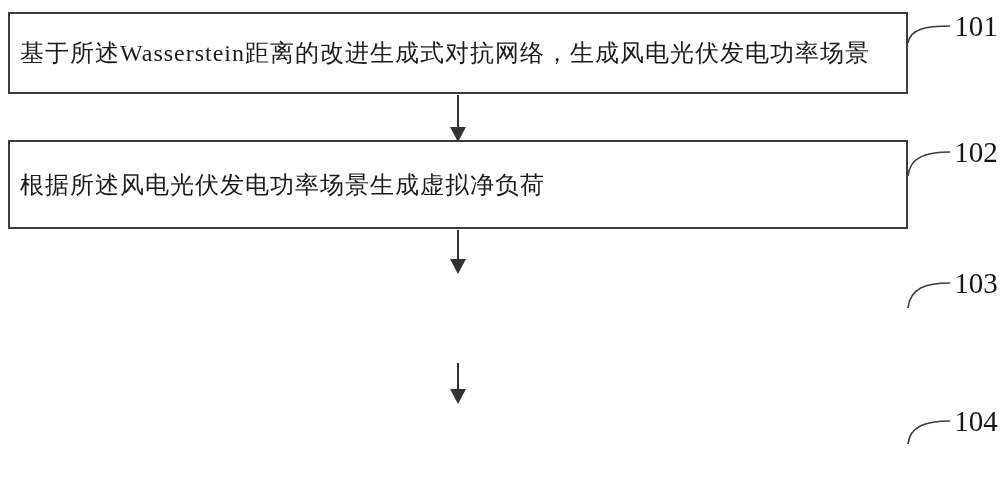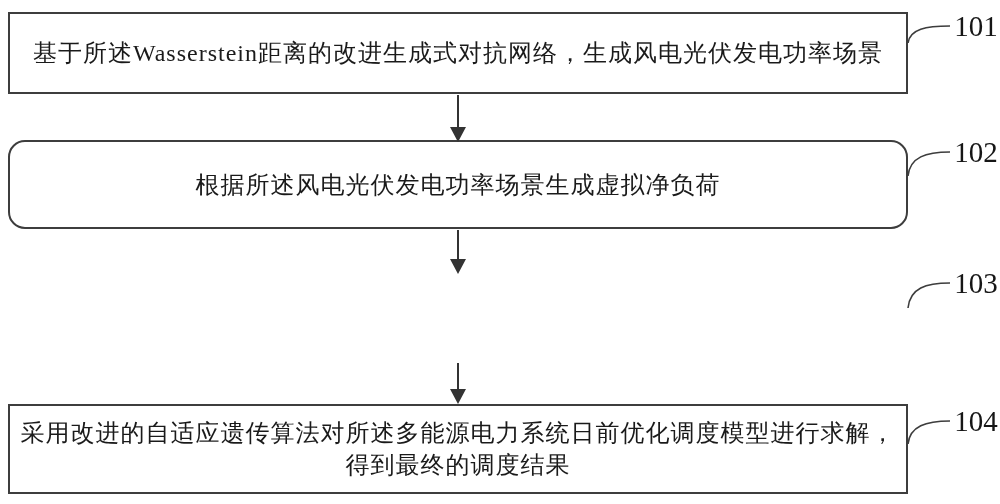--- a/index.html
+++ b/index.html
@@ -17,33 +17,33 @@
   }
   .step-box {
     position: absolute;
     left: 8px;
     width: 900px;
     box-sizing: border-box;
     border: 2px solid #3d3d3d;
     background: #ffffff;
     display: flex;
     align-items: center;
-    justify-content: center;
+    justify-content: flex-start;
     text-align: center;
   }
   .step-text {
     font-size: 24px;
     line-height: 32px;
     letter-spacing: 1px;
     color: #1a1a1a;
     white-space: pre-line;
     padding: 0 10px;
   }
   #box-1 { top: 12px;  height: 82px; }
-  #box-2 { top: 140px; height: 89px; border-radius: 17px; }
+  #box-2 { top: 140px; height: 89px; }
   #box-3 { top: 272px; height: 90px; }
   #box-4 { top: 404px; height: 90px; }
   .ref-label {
     position: absolute;
     left: 948px;
     width: 56px;
     text-align: center;
     font-size: 29px;
     line-height: 26px;
     color: #161616;
@@ -83,24 +83,20 @@
 
   <div id="box-1" class="step-box">
     <span class="step-text">基于所述Wasserstein距离的改进生成式对抗网络，生成风电光伏发电功率场景</span>
   </div>
 
   <div id="box-2" class="step-box">
     <span class="step-text">根据所述风电光伏发电功率场景生成虚拟净负荷</span>
   </div>
 
 
-  <div id="box-4" class="step-box">
-    <span class="step-text">采用改进的自适应遗传算法对所述多能源电力系统日前优化调度模型进行求解，
-得到最终的调度结果</span>
-  </div>
 
   <div id="ref-1" class="ref-label">101</div>
   <div id="ref-2" class="ref-label">102</div>
   <div id="ref-3" class="ref-label">103</div>
   <div id="ref-4" class="ref-label">104</div>
 
   <svg id="connectors" viewBox="0 0 1000 504" xmlns="http://www.w3.org/2000/svg">
 
     <line class="arrow-stem" x1="458" y1="95" x2="458" y2="129"></line>
     <polygon class="arrow-head" points="450,127 466,127 458,142"></polygon>

